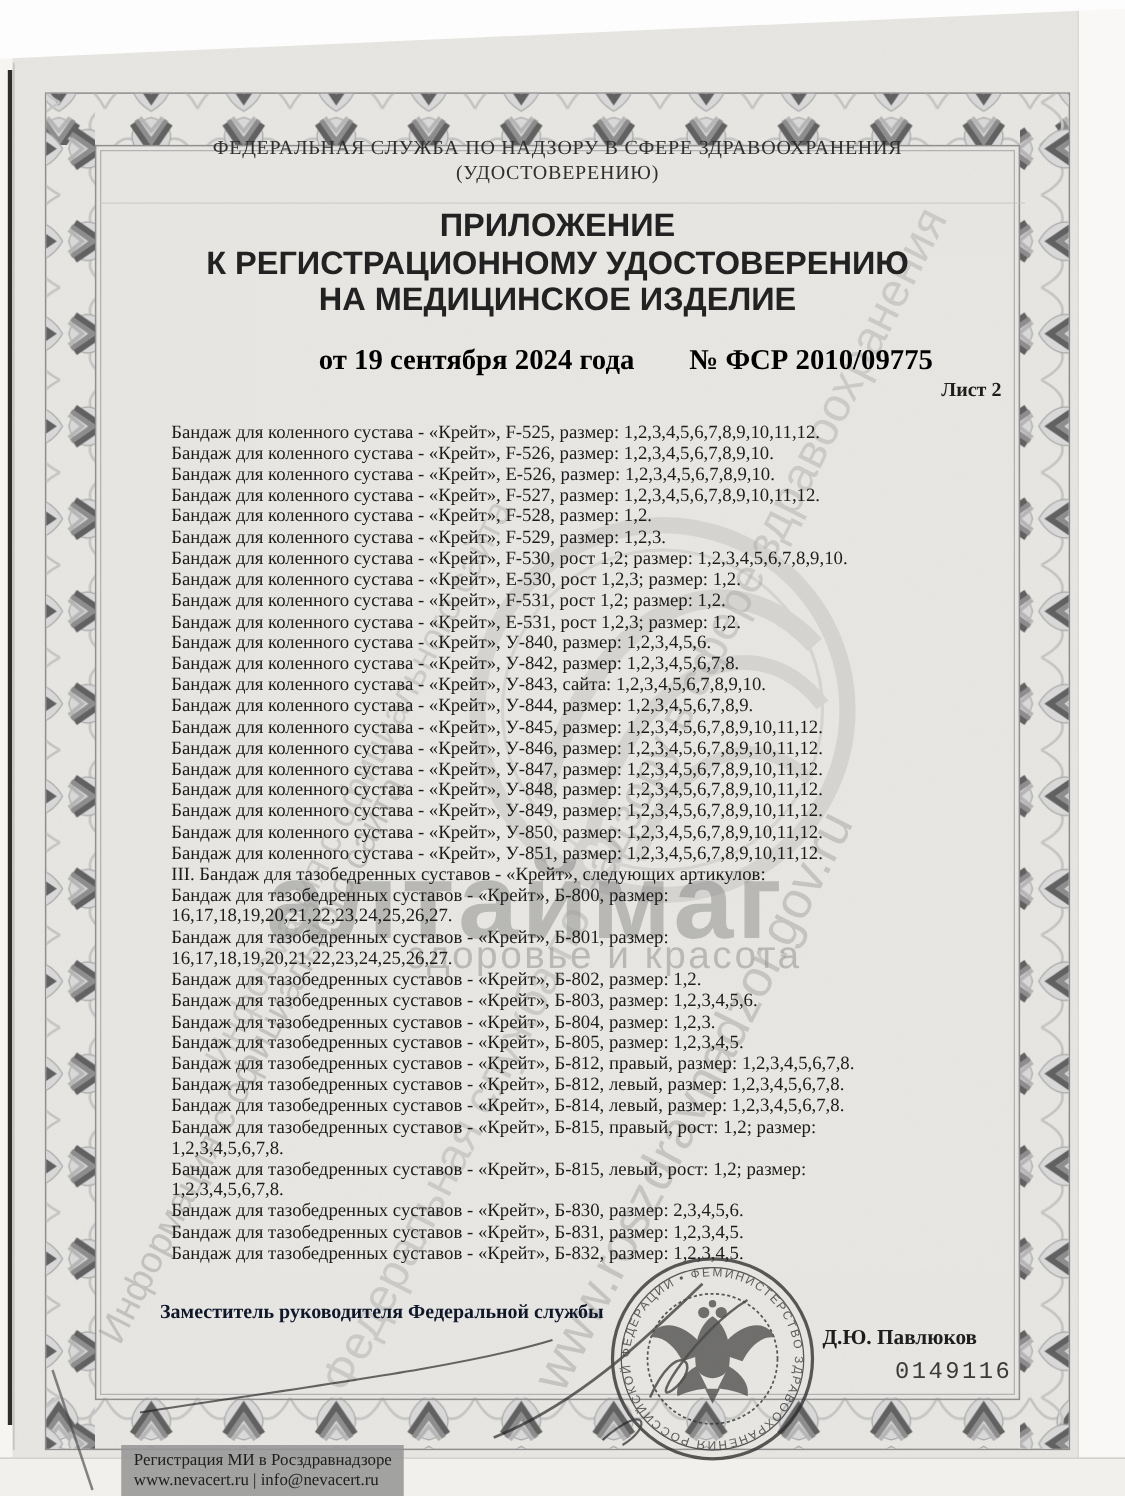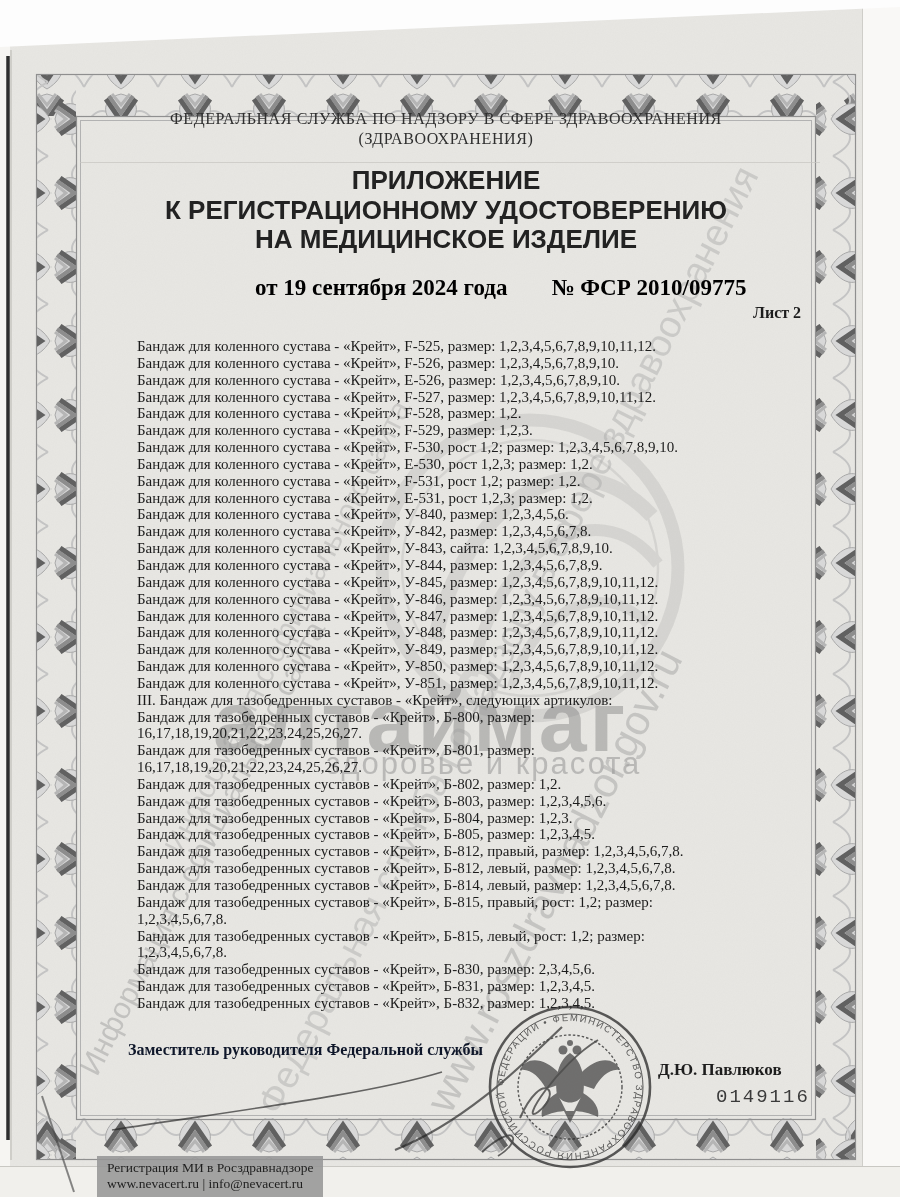--- a/index.html
+++ b/index.html
@@ -126,21 +126,21 @@
     </svg>
     <div class="wm wm-brand">алтаймаг</div>
     <div class="wm wm-tagline">здоровье и красота</div>
     <div class="wm wm-diag wm-d1">Информация с официального сайта</div>
     <div class="wm wm-diag wm-d2">Федеральная служба по надзору в сфере здравоохранения</div>
     <div class="wm wm-diag wm-d3">www.roszdravnadzor.gov.ru</div>
     <div class="wm wm-diag wm-d4">Информация с официального сайта</div>
 
     <div class="content">
       <div class="agency agency1">ФЕДЕРАЛЬНАЯ СЛУЖБА ПО НАДЗОРУ В СФЕРЕ ЗДРАВООХРАНЕНИЯ</div>
-      <div class="agency agency2">(ЗДРАВООХРАНЕНИЯ)</div>
+      <div class="agency agency2">(УДОСТОВЕРЕНИЮ)</div>
       <div class="crease"></div>
 
       <div class="doc-title">
         <div>ПРИЛОЖЕНИЕ</div>
         <div>К РЕГИСТРАЦИОННОМУ УДОСТОВЕРЕНИЮ</div>
         <div>НА МЕДИЦИНСКОЕ ИЗДЕЛИЕ</div>
       </div>
 
       <div class="date-row">
         <span>от  19 сентября 2024 года</span><span class="gap"></span><span>№  ФСР 2010/09775</span>

